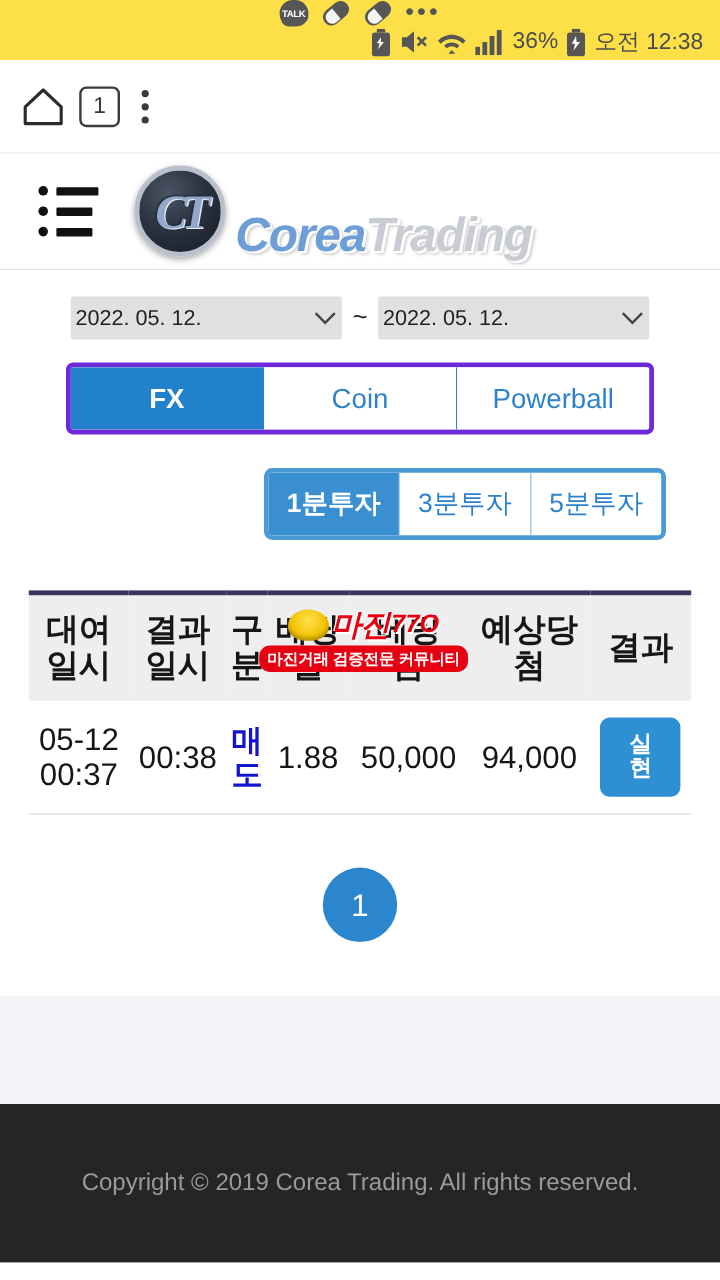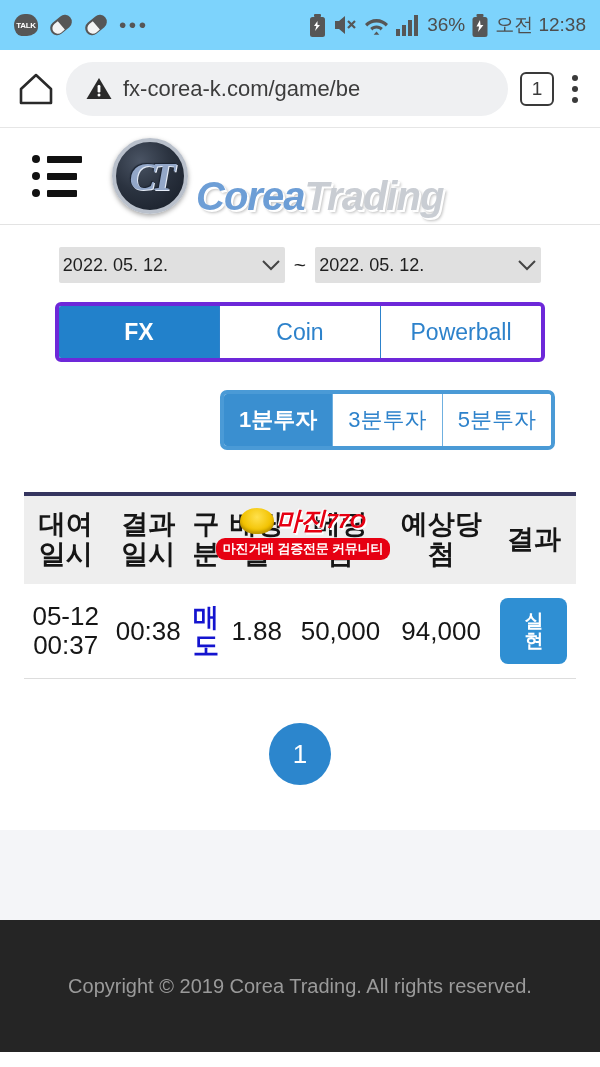--- a/index.html
+++ b/index.html
@@ -7,21 +7,21 @@
     width: 600px; height: 1067px;
     font-family: "Liberation Sans", "DejaVu Sans", sans-serif;
     background: #ffffff;
     overflow: hidden;
   }
   .phone { position: relative; width: 600px; height: 1067px; background:#fff; }
 
   
   .statusbar {
     height: 50px; display: flex; align-items: center;
-    padding: 0 14px; background: #7dd3fc; color: #5a5a5a;
+    padding: 0 14px; background: #fde047; color: #5a5a5a; flex-direction: column;
   }
   .sb-left { display: flex; align-items: center; gap: 11px; }
   .sb-right { margin-left: auto; display: flex; align-items: center; gap: 7px; }
   .kakao {
     width: 24px; height: 22px; background:#565656; border-radius: 50% 50% 50% 8px/55% 55% 45% 12px;
     position: relative; display:flex; align-items:center; justify-content:center;
   }
   .kakao span { color:#fff; font-size: 8px; font-weight: 700; letter-spacing:-0.3px; }
   .pill {
     width: 24px; height: 14px; border-radius: 8px; background: #565656;
@@ -202,28 +202,20 @@
         <path d="M8 6 L4.5 12.5 h2.6 L6 18 l5.4-7 h-2.9 z" fill="#fff"></path>
       </svg>
       <span class="sb-text">오전 12:38</span>
     </div>
   </div>
 
   <div class="browserbar">
     <svg width="36" height="34" viewBox="0 0 36 34">
       <path d="M18 3 L3 17 v14 h30 V17 z" fill="none" stroke="#2a2a2a" stroke-width="2.6" stroke-linejoin="round"></path>
     </svg>
-    <div class="omnibox">
-      <svg width="26" height="23" viewBox="0 0 26 23">
-        <path d="M13 1 L25.5 22 H0.5 z" fill="#2a2a2a"></path>
-        <rect x="11.6" y="8" width="2.8" height="7.5" rx="1.2" fill="#fff"></rect>
-        <circle cx="13" cy="18" r="1.5" fill="#fff"></circle>
-      </svg>
-      <span class="url">fx-corea-k.com/game/be</span>
-    </div>
     <div class="tabcount">
       <span>1</span>
     </div>
     <div class="kebab">
       <i></i>
         <i></i>
         <i></i>
     </div>
   </div>
 

